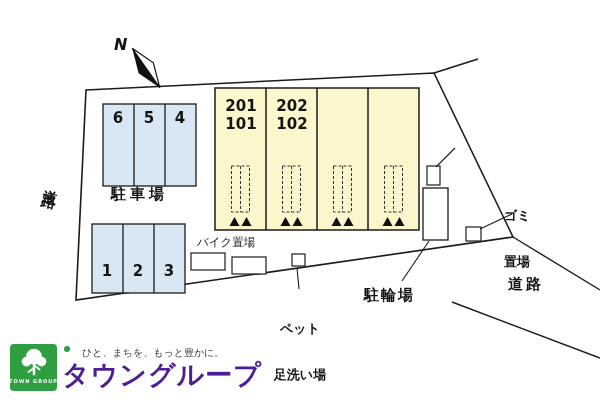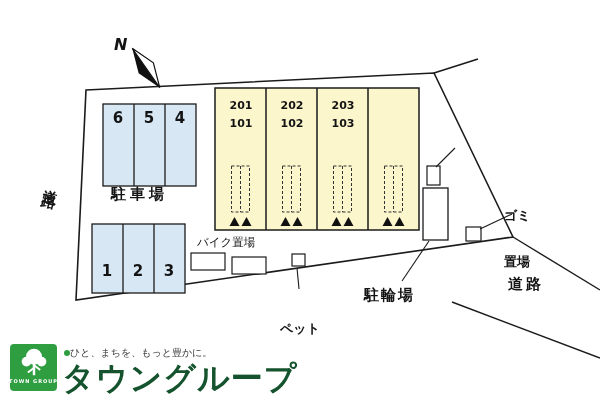--- a/index.html
+++ b/index.html
@@ -4,32 +4,32 @@
 <style>
   *{margin:0;padding:0;box-sizing:border-box}
   html,body{width:600px;height:400px;background:#fff;
     font-family:"DejaVu Sans","Liberation Sans",sans-serif;color:#141414}
   #stage{position:relative;width:600px;height:400px;background:#fff;overflow:hidden}
   svg.plan{position:absolute;left:0;top:0}
   .t{position:absolute;white-space:pre;line-height:1.18}
   .b{font-weight:700}
   .v{writing-mode:vertical-rl;letter-spacing:4px;transform:rotate(14deg);transform-origin:50% 50%}
   .num{position:absolute;width:22px;text-align:center;font-size:15px;font-weight:600}
-  .unit-label{position:absolute;width:52px;text-align:center;font-size:11px;font-weight:600;line-height:18px}
+  .unit-label{position:absolute;width:52px;text-align:center;font-size:15px;font-weight:600;line-height:18px}
   .unit-label span{display:block}
   .ml span{display:block}
   
   #logo{position:absolute;left:0;top:338px;width:600px;height:62px}
   .logo-mark{position:absolute;left:10px;top:6px;width:47px;height:47px;background:#2f9e41;
     border-radius:4px;display:flex;flex-direction:column;align-items:center;justify-content:flex-start}
   .logo-mark svg{margin-top:3px}
   .mark-text{color:#fff;font-size:5px;letter-spacing:1px;font-weight:700;margin-top:1px;white-space:nowrap}
-  .tagline{position:absolute;left:64px;top:8px;font-size:10px;color:#3a3a3a;display:flex;align-items:center;gap:0}
+  .tagline{position:absolute;left:64px;top:8px;font-size:10px;color:#3a3a3a;display:flex;gap:12px}
   .dot{width:6px;height:6px;border-radius:50%;background:#2f9e41;display:inline-block}
-  .brand{position:absolute;left:62px;top:19px;font-size:32px;font-weight:700;color:#14532d;letter-spacing:1px}
+  .brand{position:absolute;left:62px;top:19px;font-size:27px;font-weight:700;color:#4c1d95;letter-spacing:1px}
 </style>
 </head>
 <body>
 
 <div id="stage">
 
   <svg class="plan" width="600" height="400" viewBox="0 0 600 400">
 
     <g fill="none" stroke="#1b1b1b" stroke-width="1.6">
       <polygon points="86,90 434,73 513,237 76,300"></polygon>
@@ -120,29 +120,26 @@
   <div class="num" style="left:158px;top:262px">3</div>
 
   <div class="unit-label" style="left:215px;top:97px">
     <span>201</span>
       <span>101</span>
   </div>
   <div class="unit-label" style="left:266px;top:97px">
     <span>202</span>
       <span>102</span>
   </div>
-  <div class="unit-label" style="left:317px;top:97px">
-    <span>203</span>
-      <span>103</span>
-  </div>
 
   <div class="t" style="left:197px;top:236px;font-size:11.5px">バイク置場</div>
 
   <div class="t b ml" style="left:260px;top:290px;width:80px;text-align:center;font-size:13px">
     <span>ペット</span>
+    <span>足洗い場</span>
   </div>
 
   <div class="t b" style="left:364px;top:287px;font-size:15px;letter-spacing:2px">駐輪場</div>
 
 
   <div class="t b ml" style="left:504px;top:177px;font-size:13px">
     <span>ゴミ</span>
     <span>置場</span>
   </div>
 

